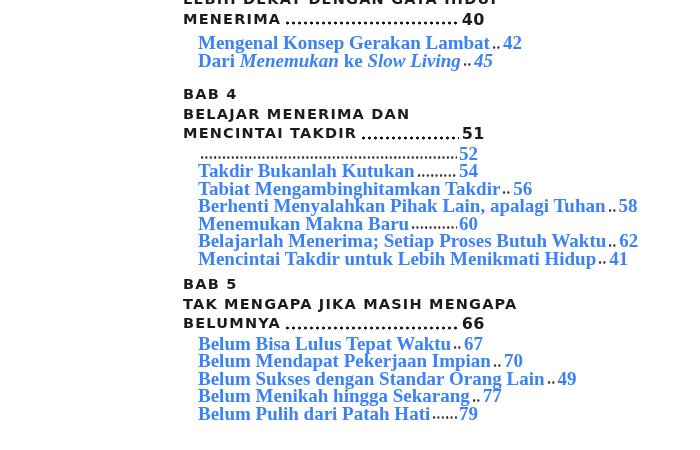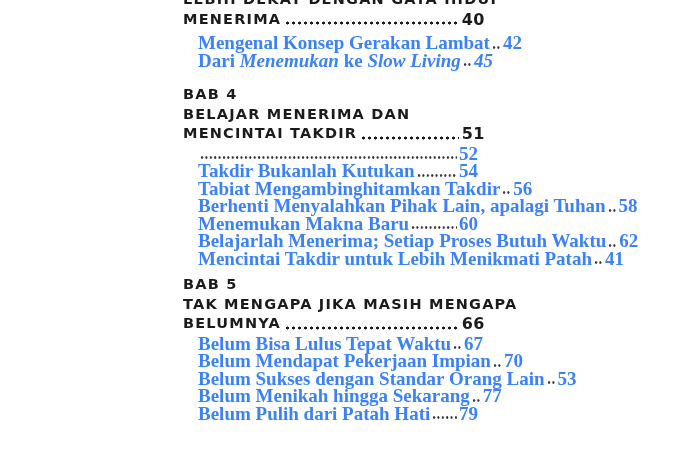--- a/index.html
+++ b/index.html
@@ -151,21 +151,21 @@
             <span class="entry-title"><span>Menemukan Makna Baru</span></span>
             <div class="leader"></div>
             <span class="entry-page">60</span>
           </div>
           <div class="entry-row">
             <span class="entry-title"><span>Belajarlah Menerima; Setiap Proses Butuh Waktu</span></span>
             <div class="leader"></div>
             <span class="entry-page">62</span>
           </div>
           <div class="entry-row">
-            <span class="entry-title"><span>Mencintai Takdir untuk Lebih Menikmati Patah</span></span>
+            <span class="entry-title"><span>Mencintai Takdir untuk Lebih Menikmati Hidup</span></span>
             <div class="leader"></div>
             <span class="entry-page">41</span>
           </div>
         </div>
       </div>
       <div class="section sec-2">
         <div class="chapter-label">BAB 5</div>
         <div class="chapter-row">
           <span class="chapter-line">TAK MENGAPA JIKA MASIH MENGAPA</span>
         </div>
@@ -181,21 +181,21 @@
             <span class="entry-page">67</span>
           </div>
           <div class="entry-row">
             <span class="entry-title"><span>Belum Mendapat Pekerjaan Impian</span></span>
             <div class="leader"></div>
             <span class="entry-page">70</span>
           </div>
           <div class="entry-row">
             <span class="entry-title"><span>Belum Sukses dengan Standar Orang Lain</span></span>
             <div class="leader"></div>
-            <span class="entry-page">53</span>
+            <span class="entry-page">49</span>
           </div>
           <div class="entry-row">
             <span class="entry-title"><span>Belum Menikah hingga Sekarang</span></span>
             <div class="leader"></div>
             <span class="entry-page">77</span>
           </div>
           <div class="entry-row">
             <span class="entry-title"><span>Belum Pulih dari Patah Hati</span></span>
             <div class="leader"></div>
             <span class="entry-page">79</span>

